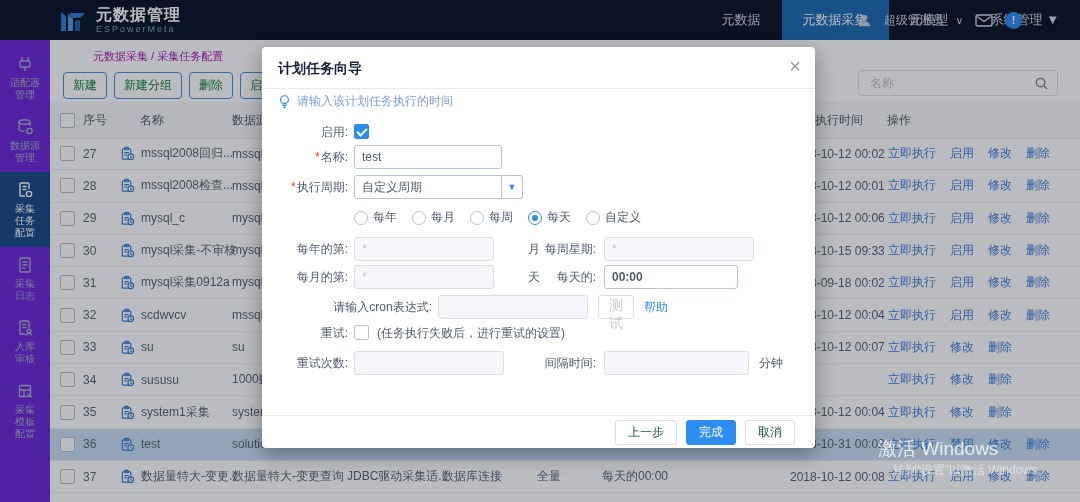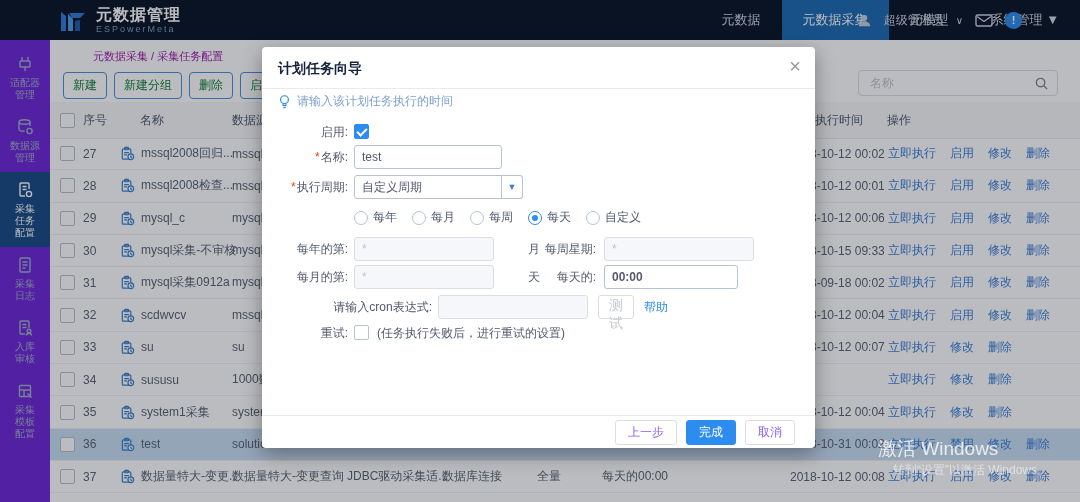--- a/index.html
+++ b/index.html
@@ -71,21 +71,21 @@
   .radio-group{position:absolute;left:92px;top:0;display:flex;gap:15px;align-items:center;}
   .radio{display:flex;align-items:center;gap:5px;font-size:12px;color:#515a6e;cursor:pointer;}
   .rdot{width:14px;height:14px;border:1px solid #b6c3d2;border-radius:50%;background:#fff;position:relative;box-sizing:border-box;}
   .radio.checked .rdot{border-color:#2d8cf0;}
   .radio.checked .rdot::after{content:"";position:absolute;left:3px;top:3px;width:6px;height:6px;border-radius:50%;background:#2d8cf0;}
   .unit{position:absolute;font-size:12px;color:#515a6e;line-height:24px;}
   .btn-test{position:absolute;left:336px;top:0;width:36px;height:24px;border:1px solid #dcdee2;border-radius:3px;background:#fff;color:#c5c8ce;font-size:14px;font-family:inherit;}
   .link-help{position:absolute;left:382px;top:0;line-height:24px;font-size:12px;color:#2d8cf0;text-decoration:none;cursor:pointer;}
   .retry-note{position:absolute;left:115px;top:0;line-height:18px;font-size:12px;color:#515a6e;}
   #modal-footer{position:absolute;left:0;top:368px;width:553px;height:33px;border-top:1px solid #e8eaec;box-sizing:border-box;display:flex;align-items:center;justify-content:flex-end;gap:9px;padding-right:20px;}
-  .fbtn{height:25px;padding:0 12px;border-radius:3px;font-size:12px;font-family:inherit;cursor:pointer;background:#fff;border:1px solid #dcdee2;color:#8b5cf6;}
+  .fbtn{height:25px;padding:0 12px;border-radius:3px;font-size:12px;font-family:inherit;cursor:pointer;background:#fff;border:1px solid #dcdee2;color:#14532d;}
   .fbtn.primary{background:#2d8cf0;border-color:#2d8cf0;color:#fff;}
 </style>
 </head>
 <body>
 
 <div id="stage">
 
   <header id="navbar">
     <div class="logo-wrap">
       <svg width="30" height="26" viewBox="0 0 30 26">
@@ -580,20 +580,27 @@
       <button class="btn-test">测试</button>
       <a class="link-help">帮助</a>
     </div>
 
     <div class="mrow" style="top:277px;height:18px;">
       <span class="mlabel" style="line-height:18px;">重试:</span>
       <span class="cb" style="position:absolute;left:92px;top:1px;"></span>
       <span class="retry-note">(任务执行失败后，进行重试的设置)</span>
     </div>
 
+    <div class="mrow" style="top:304px;">
+      <span class="mlabel">重试次数:</span>
+      <input class="minput dis" disabled="" style="left: 92px; width: 150px;">
+      <span class="mlabel2">间隔时间:</span>
+      <input class="minput dis" disabled="" style="left: 342px; width: 145px;">
+      <span class="unit" style="left:497px;">分钟</span>
+    </div>
 
     <div id="modal-footer">
       <button class="fbtn">上一步</button>
       <button class="fbtn primary">完成</button>
       <button class="fbtn">取消</button>
     </div>
   </div>
 
 </div>
 

